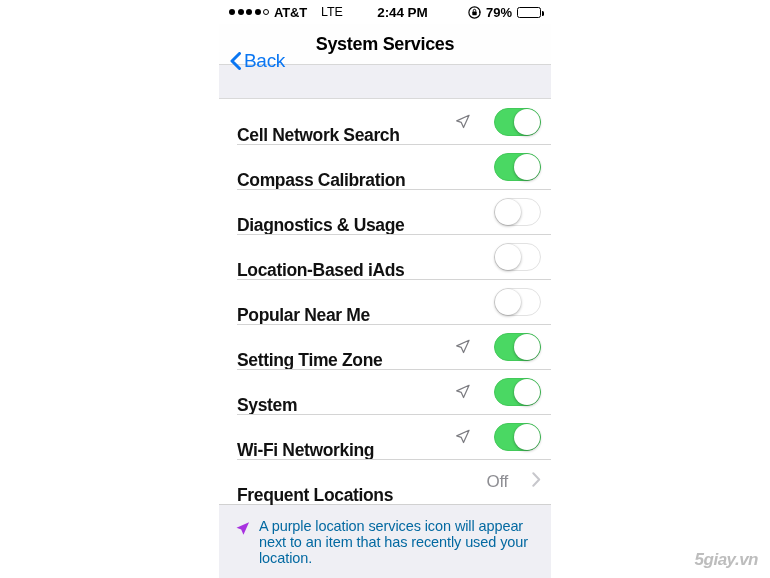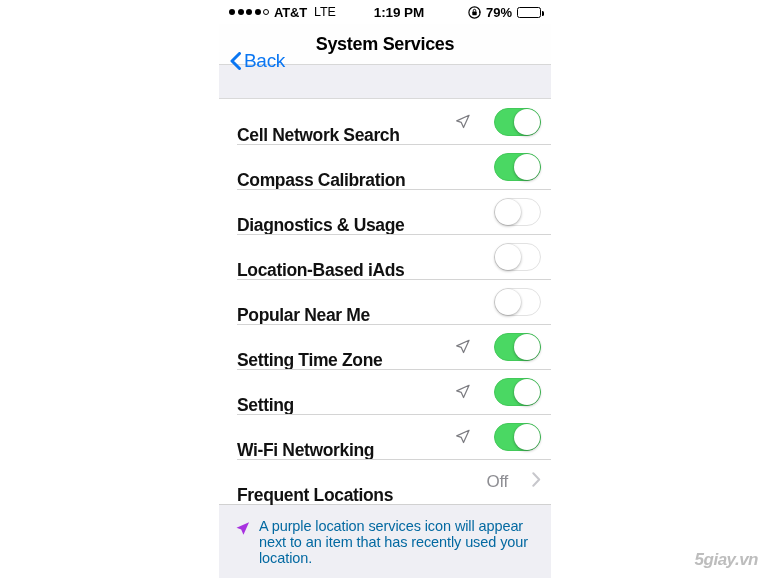--- a/index.html
+++ b/index.html
@@ -53,21 +53,21 @@
     height: 6px;
     border-radius: 50%;
     background: #000;
   }
   .dot.empty {
     background: transparent;
     border: 1px solid #000;
     box-sizing: border-box;
   }
   #carrier-label { font-size: 13px; font-weight: bold; letter-spacing: -0.2px; }
-  #network-type-label { font-size: 12.5px; font-weight: normal; letter-spacing: 0px; margin-left: 2px;}
+  #network-type-label { font-size: 12.5px; font-weight: normal; letter-spacing: 0px; margin-left: 9px;}
   #status-center {
     flex: 1 1 auto;
     text-align: center;
     font-size: 13.5px;
     font-weight: bold;
     letter-spacing: -0.1px;
     margin-left: -6px;
   }
   #status-right {
     display: flex;
@@ -279,21 +279,21 @@
       <span class="signal-dots">
         <span class="dot"></span>
           <span class="dot"></span>
           <span class="dot"></span>
           <span class="dot"></span>
           <span class="dot empty"></span>
       </span>
       <span id="carrier-label">AT&amp;T</span>
       <span id="network-type-label">LTE</span>
     </div>
-    <div id="status-center">1:19 PM</div>
+    <div id="status-center">2:44 PM</div>
     <div id="status-right">
       <span id="rotation-lock-icon">
         <svg width="13" height="13" viewBox="0 0 13 13">
           <circle cx="6.5" cy="6.5" r="5.6" fill="none" stroke="#000" stroke-width="1.2"></circle>
           <rect x="4.3" y="5.6" width="4.4" height="3.6" rx="0.6" fill="#000"></rect>
           <path d="M5.3 5.6 v-1.1 a1.2 1.2 0 0 1 2.4 0 v1.1" fill="none" stroke="#000" stroke-width="1"></path>
           <path d="M11.2 4.6 l1.5 1.5 l-1.5 1.5 z" fill="#000"></path>
         </svg>
       </span>
       <span id="battery-percent-label">79%</span>
@@ -370,21 +370,21 @@
             <svg class="loc-arrow" viewBox="0 0 16 16" aria-hidden="true">
               <path d="M15 1.4 L1.8 7.3 L6.7 9.0 L9.1 14.4 Z" fill="none" stroke="#7b7b80" stroke-width="1.3" stroke-linejoin="round"></path>
             </svg>
           </span>
           <div class="switch on">
             <span class="knob"></span>
           </div>
         </div>
       </div>
       <div class="table-row">
-        <div class="row-label">Setting</div>
+        <div class="row-label">System</div>
         <div class="row-accessories">
           <span>
             <svg class="loc-arrow" viewBox="0 0 16 16" aria-hidden="true">
               <path d="M15 1.4 L1.8 7.3 L6.7 9.0 L9.1 14.4 Z" fill="none" stroke="#7b7b80" stroke-width="1.3" stroke-linejoin="round"></path>
             </svg>
           </span>
           <div class="switch on">
             <span class="knob"></span>
           </div>
         </div>

